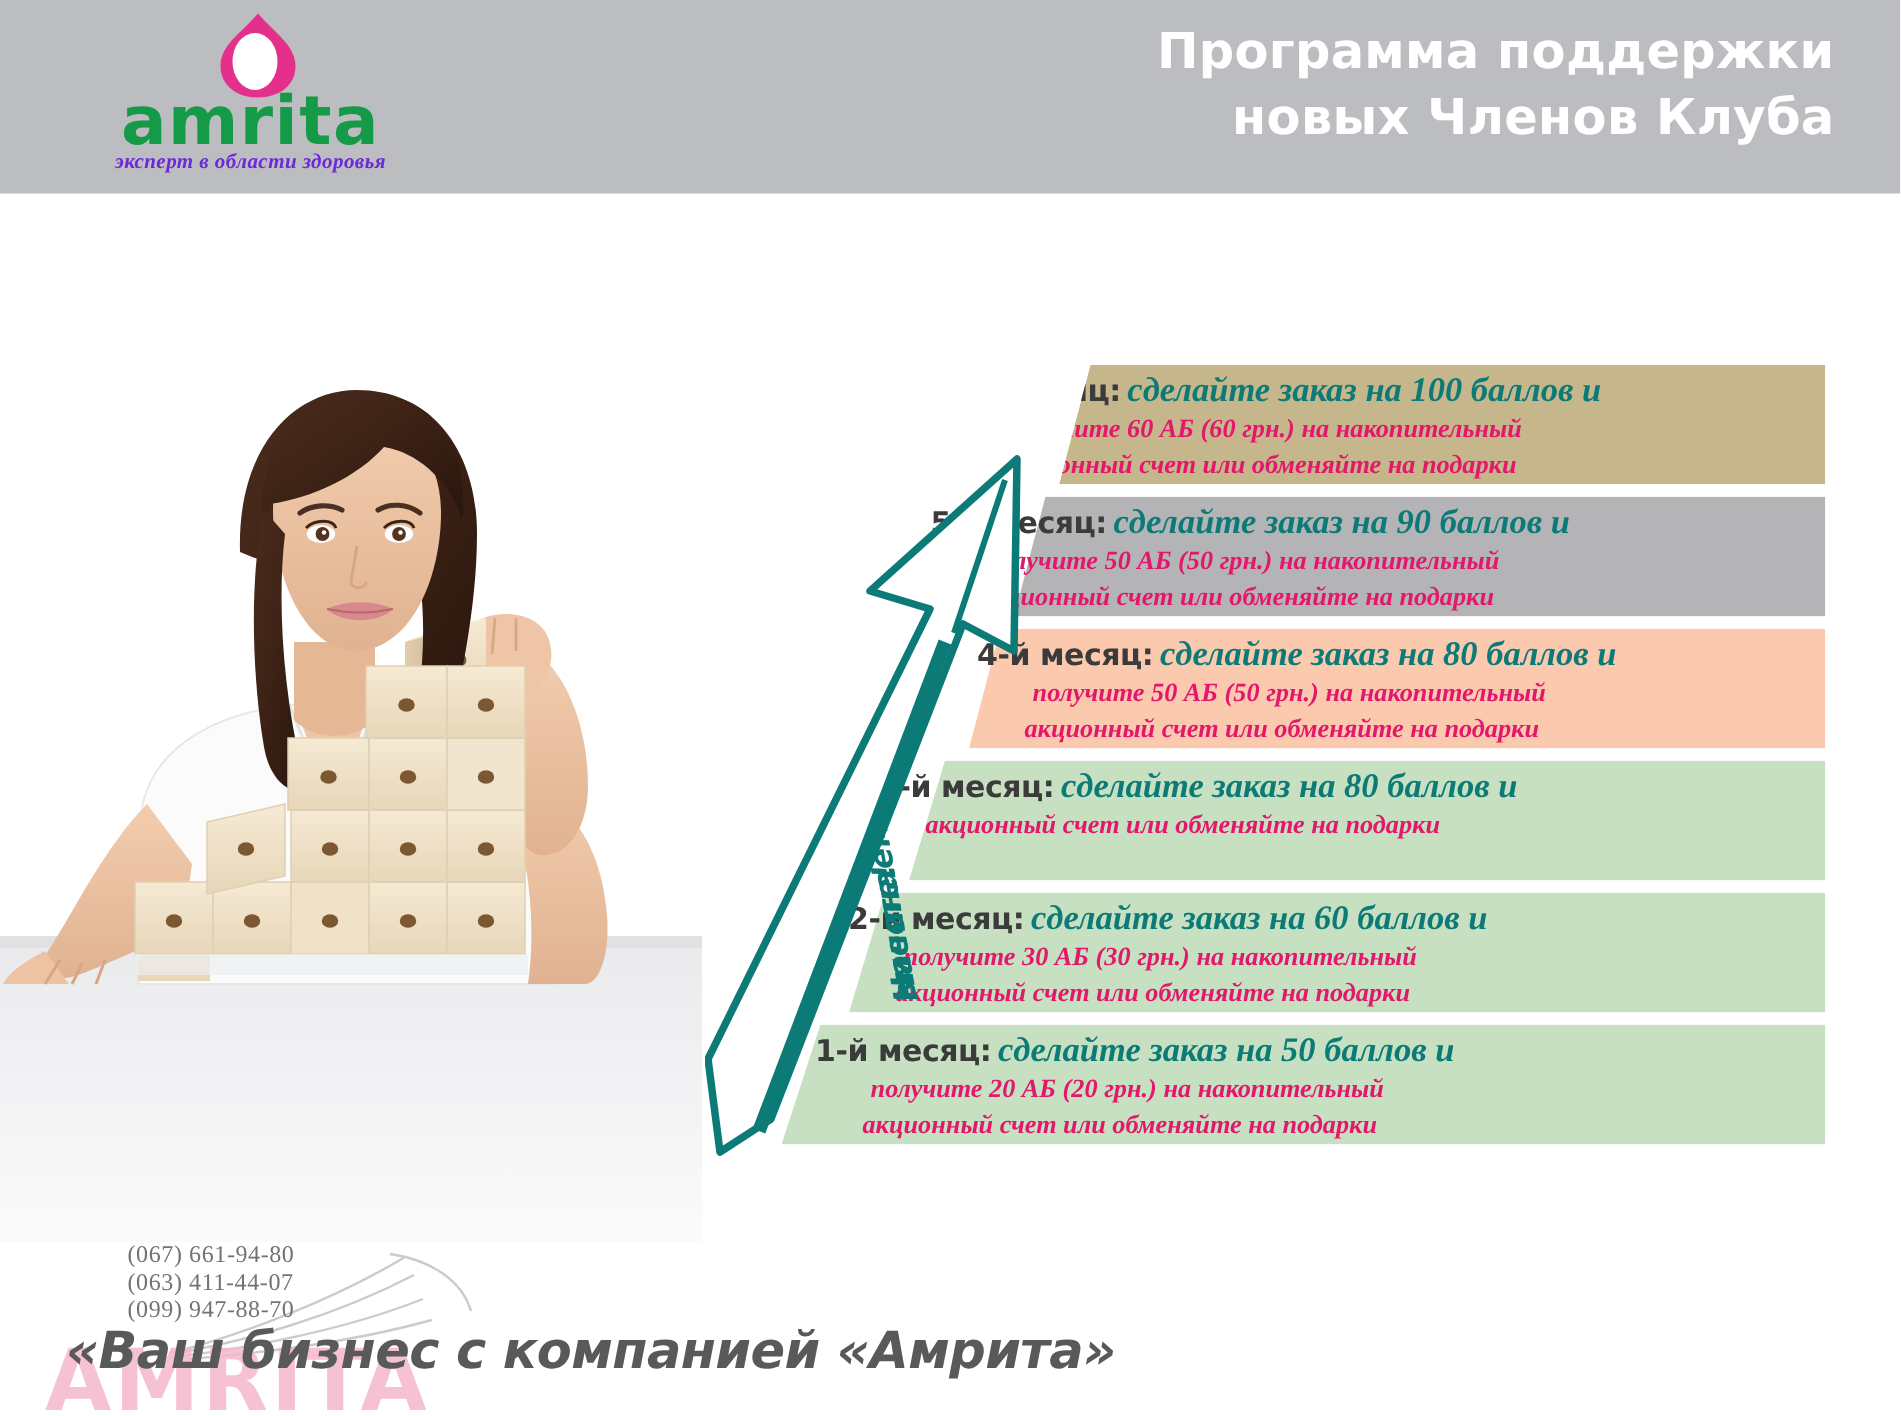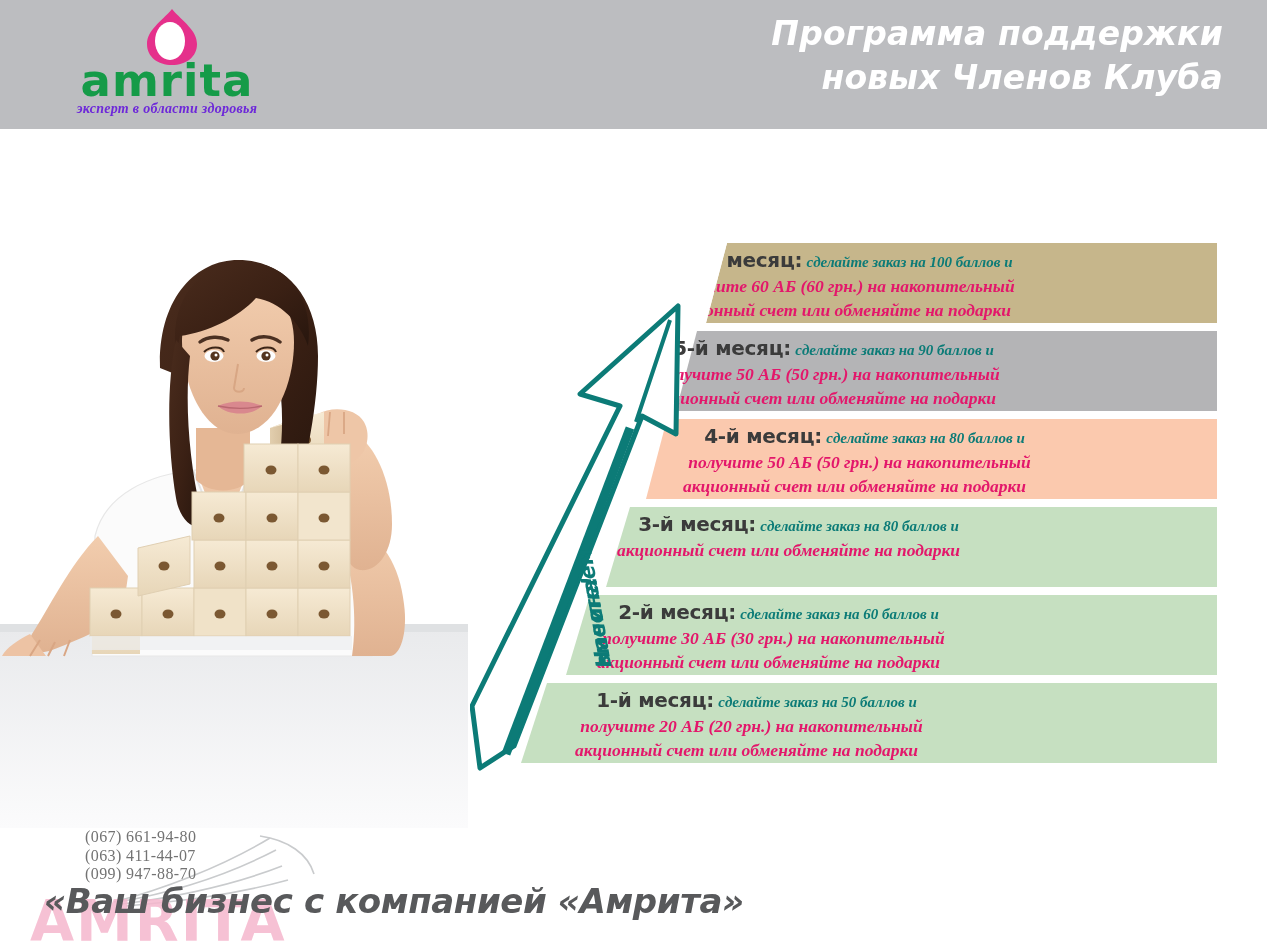--- a/index.html
+++ b/index.html
@@ -35,21 +35,21 @@
     text-align:center;
     font-family:"Liberation Serif", serif;
     font-style:italic;font-weight:700;
     font-size:14px;color:#6d28d9;letter-spacing:0.3px;
   }
   .header-title{
     position:absolute;right:44px;top:12px;width:600px;
     text-align:right;
     color:#ffffff;
     font-family:"DejaVu Sans", sans-serif;
-    font-style:italic;font-weight:700;
+    font-weight:700;
     font-size:33px;line-height:1.32;
     letter-spacing:0.2px;
   }
 
   
   .photo{
     position:absolute;left:0;top:236px;width:468px;height:592px;
     overflow:hidden;
   }
 
@@ -71,21 +71,21 @@
   }
   .step .month{
     font-family:"DejaVu Sans", sans-serif;
     font-style:normal;font-weight:700;
     font-size:20px;
     color:#3b3b3b;
     letter-spacing:-0.3px;
   }
   .step .teal{
     color:#0c7b77;
-    font-size:15px;
+    font-size:23px;
     margin-top:23px;
   }
 
   
   .arrow{
     position:absolute;left:470px;top:276px;width:260px;height:500px;
   }
   .arrow-label{
     position:absolute;
     left:476px;top:516px;

